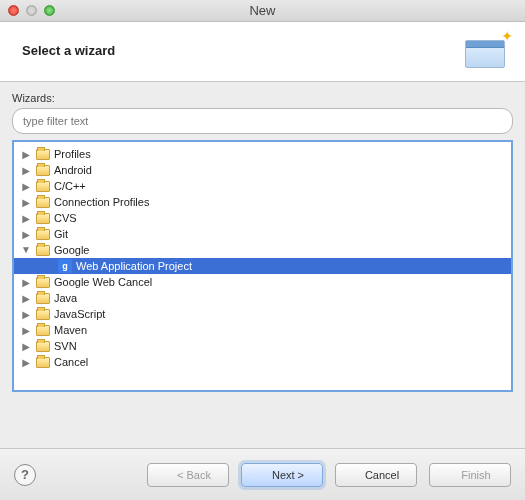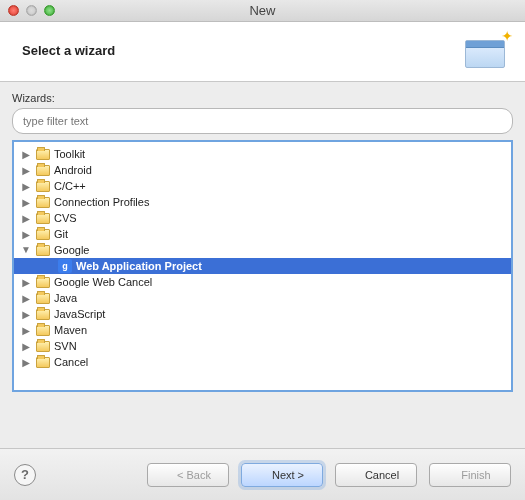--- a/index.html
+++ b/index.html
@@ -101,21 +101,21 @@
   }
   .node .gicon{
     width:14px; height:14px; margin:0 4px; position:relative;
     border-radius:2px; background:#3b7ded;
     display:flex; align-items:center; justify-content:center;
   }
   .node .gicon span{ color:#fff; font-size:9px; font-weight:bold; line-height:1; }
   .node .lbl { font-size:11px; }
   .node.child { padding-left:28px; }
   .node.selected { background:#3b6fd6; }
-  .node.selected .lbl { color:#fff;font-weight:bold; }
+  .node.selected .lbl { color:#fff; }
   .footer {
     position:absolute; left:0; right:0; bottom:0;
     background: linear-gradient(#f2f2f2,#e3e3e3);
     border-top:1px solid #c6c6c6;
     height:52px;
     display:flex; align-items:center; justify-content:space-between;
     padding:0 14px;
   }
   .help {
     width:22px; height:22px; border:1.5px solid #8a8a8a; border-radius:50%;
@@ -160,21 +160,21 @@
   </div>
 </div>
 
 <div class="body">
   <div class="label">Wizards:</div>
   <input class="filter" type="text" placeholder="type filter text" style="">
   <div class="tree-wrap" id="tree">
       <div class="node">
         <span class="arrow">▶</span>
         <span class="folder"></span>
-        <span class="lbl">Toolkit</span>
+        <span class="lbl">Profiles</span>
       </div>
       <div class="node">
         <span class="arrow">▶</span>
         <span class="folder"></span>
         <span class="lbl">Android</span>
       </div>
       <div class="node">
         <span class="arrow">▶</span>
         <span class="folder"></span>
         <span class="lbl">C/C++</span>

